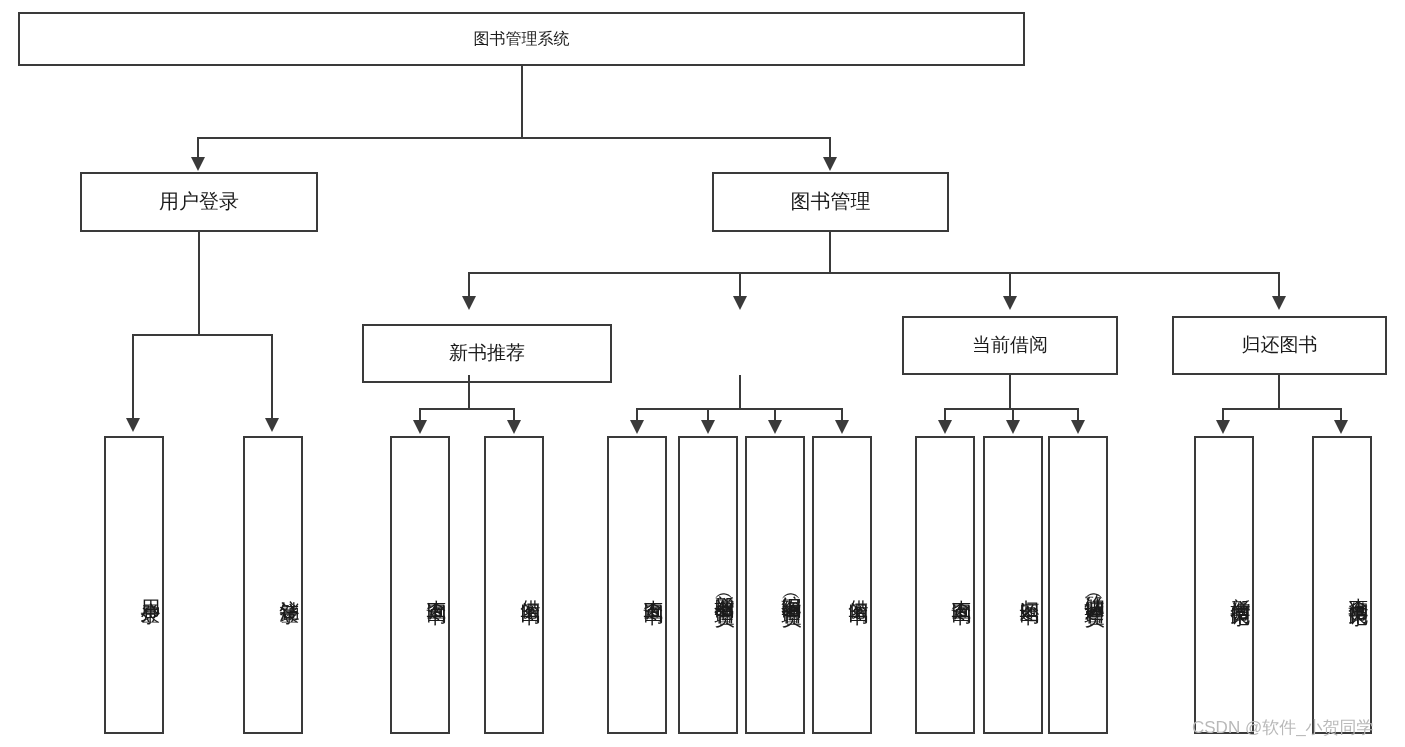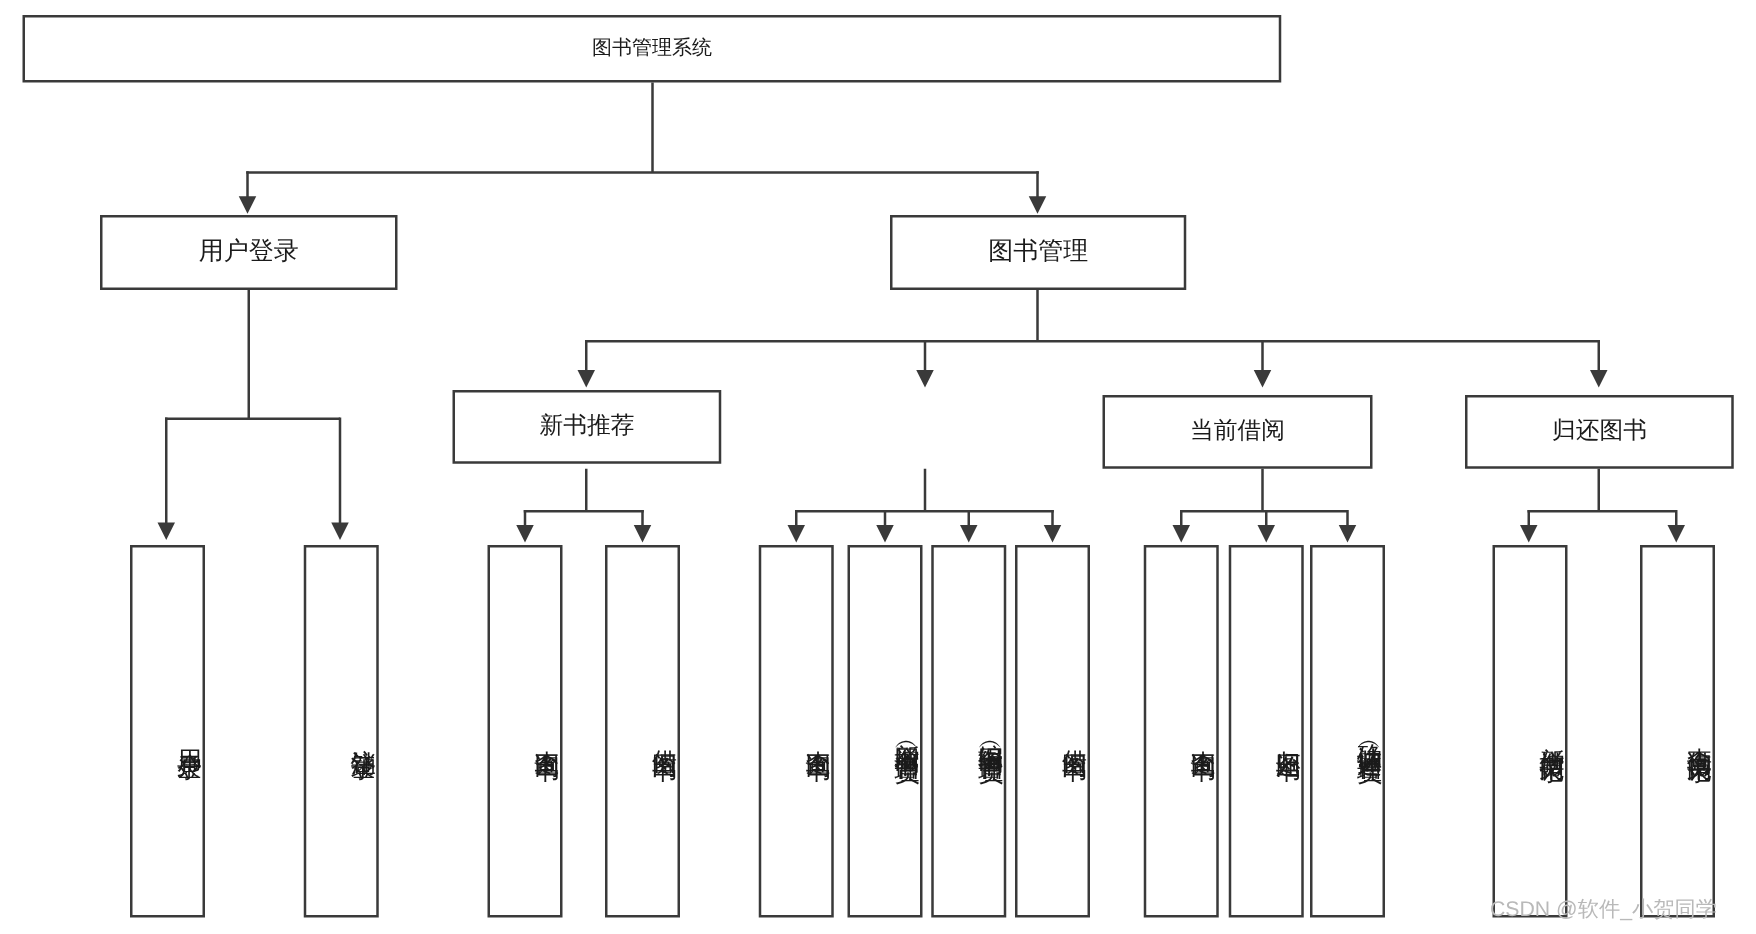--- a/index.html
+++ b/index.html
@@ -92,24 +92,24 @@
   <div class="conn hline" style="left:468px;top:272px;width:812px;height:2px;"></div>
   <div class="conn vline" style="left:468px;top:272px;width:2px;height:26px;"></div>
   <div class="arrow" style="left:462px;top:296px;"></div>
   <div class="conn vline" style="left:739px;top:272px;width:2px;height:26px;"></div>
   <div class="arrow" style="left:733px;top:296px;"></div>
   <div class="conn vline" style="left:1009px;top:272px;width:2px;height:26px;"></div>
   <div class="arrow" style="left:1003px;top:296px;"></div>
   <div class="conn vline" style="left:1278px;top:272px;width:2px;height:26px;"></div>
   <div class="arrow" style="left:1272px;top:296px;"></div>
 
-  <div class="node lvl3" style="left:362px;top:312px;width:215px;height:59px;font-family:Liberation Serif, serif;">
+  <div class="node lvl3" style="left:362px;top:324px;width:250px;height:59px;font-family:Liberation Serif, serif;">
     <span class="txt">新书推荐</span>
   </div>
-  <div class="node lvl3" style="left:882px;top:316px;width:216px;height:59px;text-align:right;">
+  <div class="node lvl3" style="left:902px;top:316px;width:216px;height:59px;text-align:right;">
     <span class="txt">当前借阅</span>
   </div>
   <div class="node lvl3" style="left:1172px;top:316px;width:215px;height:59px;">
     <span class="txt">归还图书</span>
   </div>
 
   <div class="conn vline" style="left:468px;top:375px;width:2px;height:34px;"></div>
   <div class="conn hline" style="left:419px;top:408px;width:96px;height:2px;"></div>
   <div class="conn vline" style="left:419px;top:408px;width:2px;height:14px;"></div>
   <div class="arrow" style="left:413px;top:420px;"></div>

